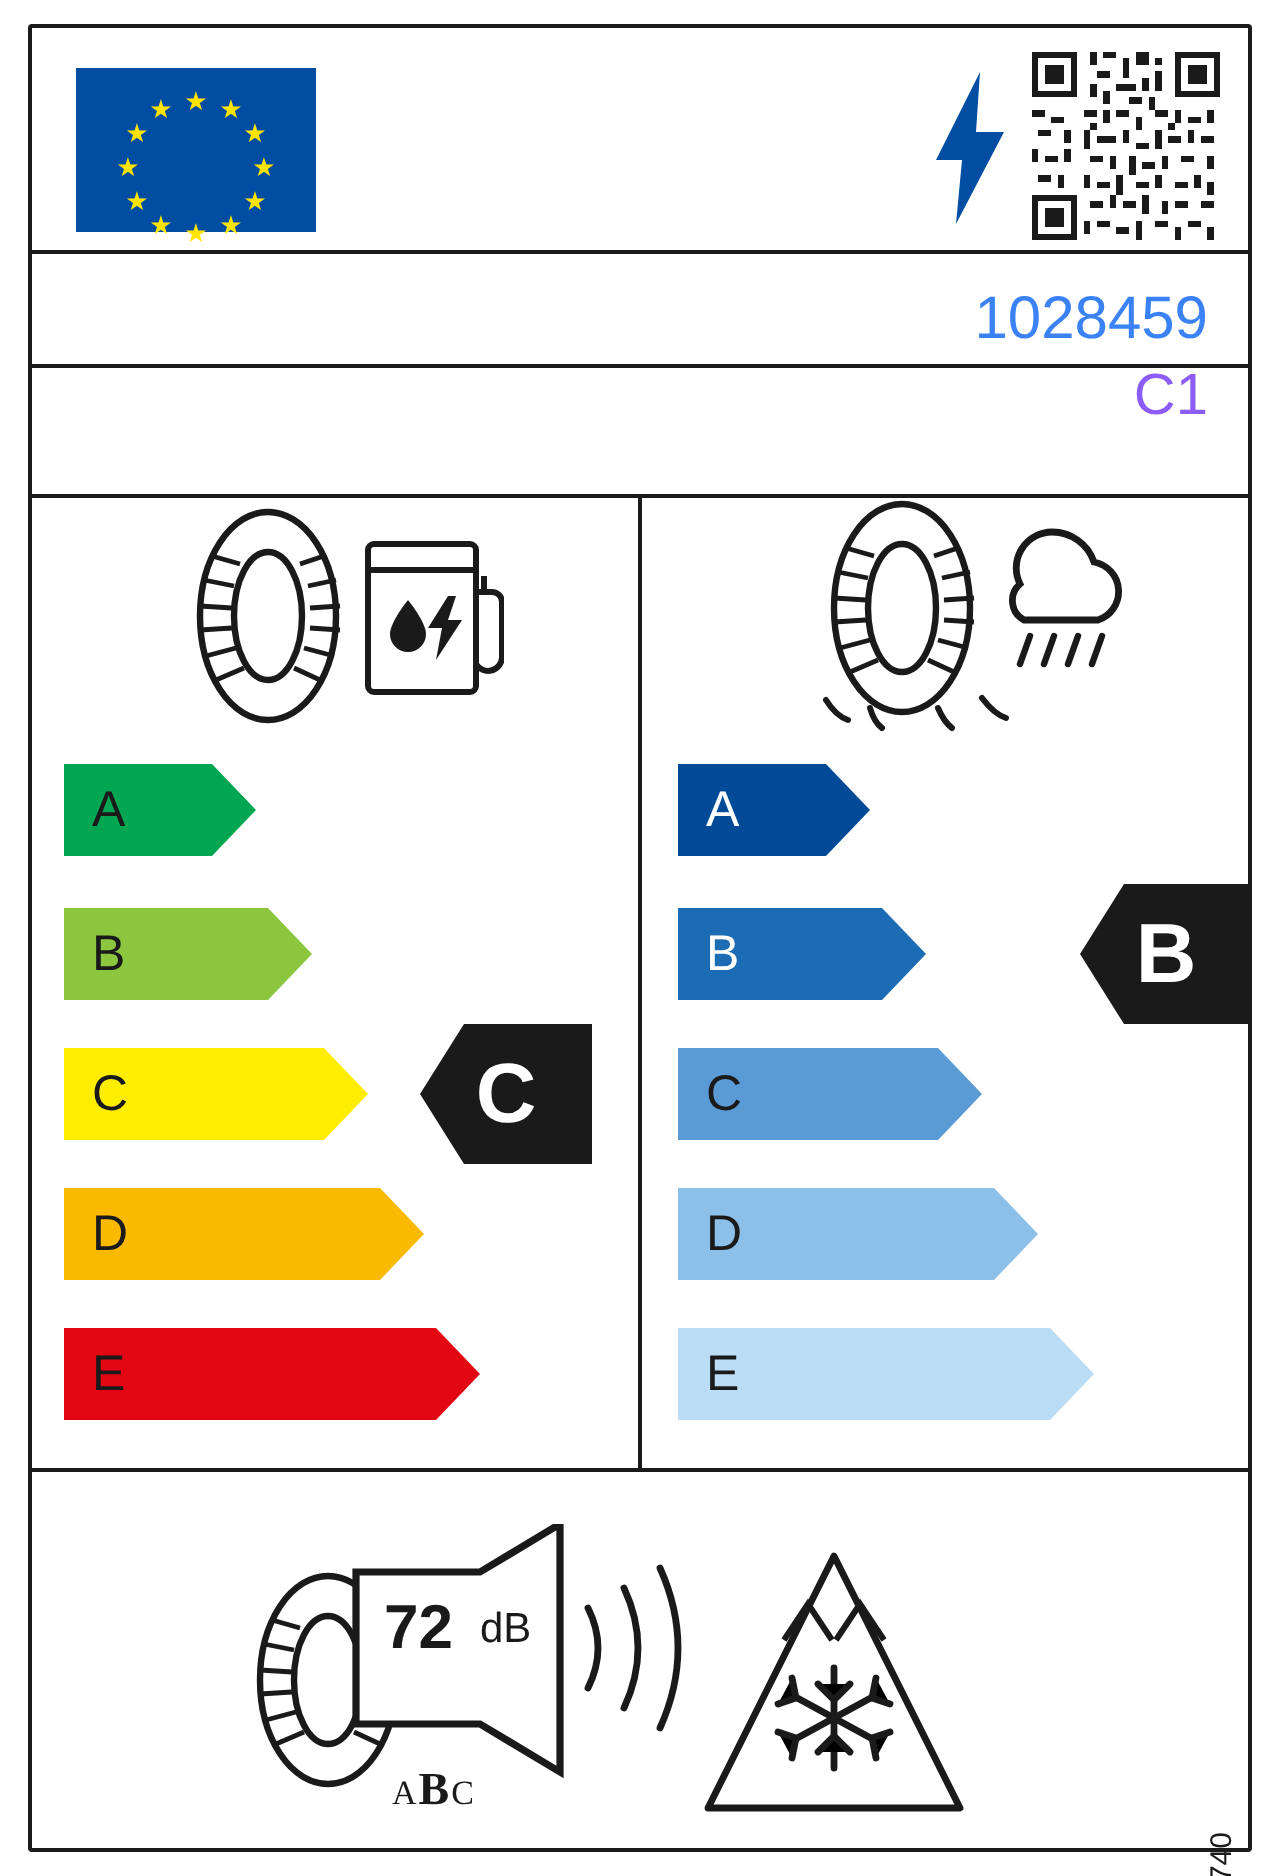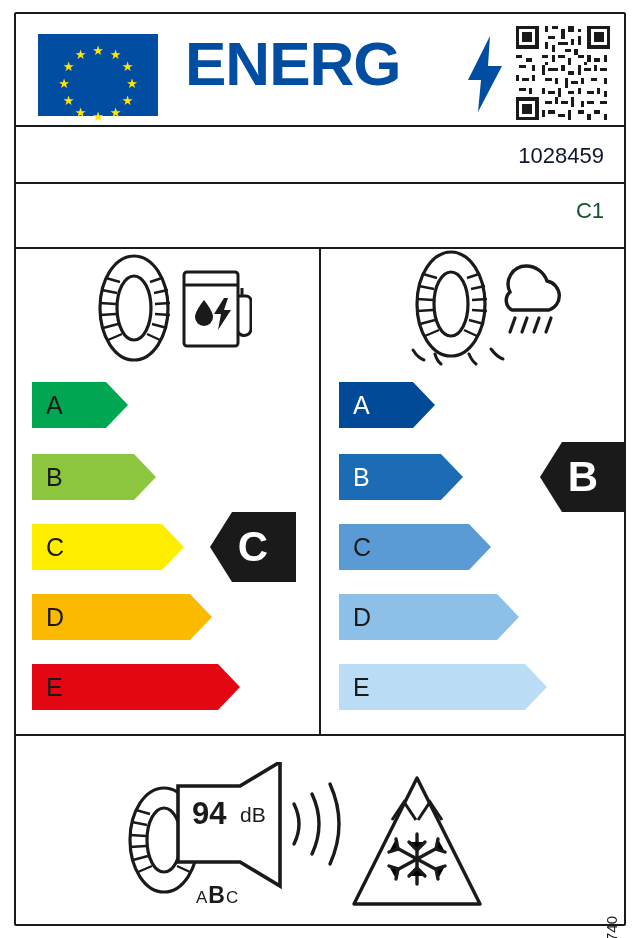--- a/index.html
+++ b/index.html
@@ -68,34 +68,34 @@
   .brand {
     position: absolute;
     left: 38px; top: 142px;
     font-size: 25px;
     font-weight: bold;
     color: #1a1a1a;
   }
   .supplier-code {
     position: absolute;
     right: 36px; top: 143px;
-    font-size: 22px;
-    color: #0f172a;
+    font-size: 30px;
+    color: #3b82f6;
   }
   .tyre-size {
     position: absolute;
     left: 32px; top: 196px;
     font-size: 27px;
     color: #1a1a1a;
   }
   .tyre-class {
     position: absolute;
-    right: 36px; top: 198px;
-    font-size: 22px;
-    color: #14532d;
+    right: 36px; top: 182px;
+    font-size: 29px;
+    color: #8b5cf6;
   }
 
   
   .mid-divider {
     position: absolute;
     left: 319px; top: 247px;
     width: 2px; height: 487px;
     background: #1a1a1a;
   }
 
@@ -166,20 +166,21 @@
     left: 240px; top: 803px;
     font-size: 21px;
     color: #1a1a1a;
   }
   .noise-classes {
     position: absolute;
     left: 196px; top: 882px;
     font-size: 17px;
     color: #1a1a1a;
     letter-spacing: 1px;
+    font-family: Liberation Serif, serif;
   }
   .noise-classes b { font-size: 23px; }
 
   .doc-date {
     position: absolute;
     right: 20px; bottom: 22px;
     font-size: 15px;
     color: #1a1a1a;
     transform: rotate(-90deg);
     transform-origin: right bottom;
@@ -201,21 +202,20 @@
     <span class="eu-star" style="left:83px;top:60px;">★</span>
     <span class="eu-star" style="left:71px;top:72px;">★</span>
     <span class="eu-star" style="left:53.5px;top:76px;">★</span>
     <span class="eu-star" style="left:36px;top:72px;">★</span>
     <span class="eu-star" style="left:24px;top:60px;">★</span>
     <span class="eu-star" style="left:19.5px;top:43px;">★</span>
     <span class="eu-star" style="left:24px;top:26px;">★</span>
     <span class="eu-star" style="left:36px;top:14px;">★</span>
   </div>
 
-  <div class="energy-word">ENERG</div>
 
   <svg class="bolt" viewBox="0 0 34 76">
     <polygon points="22,0 0,44 13,44 10,76 34,30 20,30" fill="#014da1"></polygon>
   </svg>
 
   <svg class="qr" viewBox="0 0 29 29" shape-rendering="crispEdges">
     <rect width="29" height="29" fill="#ffffff"></rect>
     <g fill="#1a1a1a">
       <rect x="0" y="0" width="7" height="1"></rect>
         <rect x="0" y="6" width="7" height="1"></rect>
@@ -436,21 +436,21 @@
       <path d="M68 52 L80 48 M72 63 L86 60 M73 74 L88 73 M73 84 L88 85 M70 94 L85 98 M65 104 L78 110"></path>
     </g>
     <path d="M66 24 H128 L168 0 V124 L128 100 H66 Z" fill="#ffffff" stroke="#1a1a1a" stroke-width="3.6"></path>
     <g fill="none" stroke="#1a1a1a" stroke-width="3.4" stroke-linecap="round">
       <path d="M182 42 q10 20 0 40"></path>
       <path d="M200 32 q14 30 0 60"></path>
       <path d="M218 22 q18 40 0 80"></path>
     </g>
   </svg>
 
-  <div class="noise-db">94</div>
+  <div class="noise-db">72</div>
   <div class="noise-db-unit">dB</div>
   <div class="noise-classes">
     <span>A</span><b>B</b><span>C</span>
   </div>
 
   <svg id="snow-group" viewBox="0 0 130 140">
     <path d="M65 6 L128 132 H2 Z" fill="#ffffff" stroke="#1a1a1a" stroke-width="3.4" stroke-linejoin="round"></path>
     <path d="M40 48 L52 30 L64 48 M66 48 L78 30 L90 48" fill="none" stroke="#1a1a1a" stroke-width="3"></path>
     <g stroke="#1a1a1a" stroke-width="3.4" stroke-linecap="round">
       <path d="M65 62 V112"></path>

